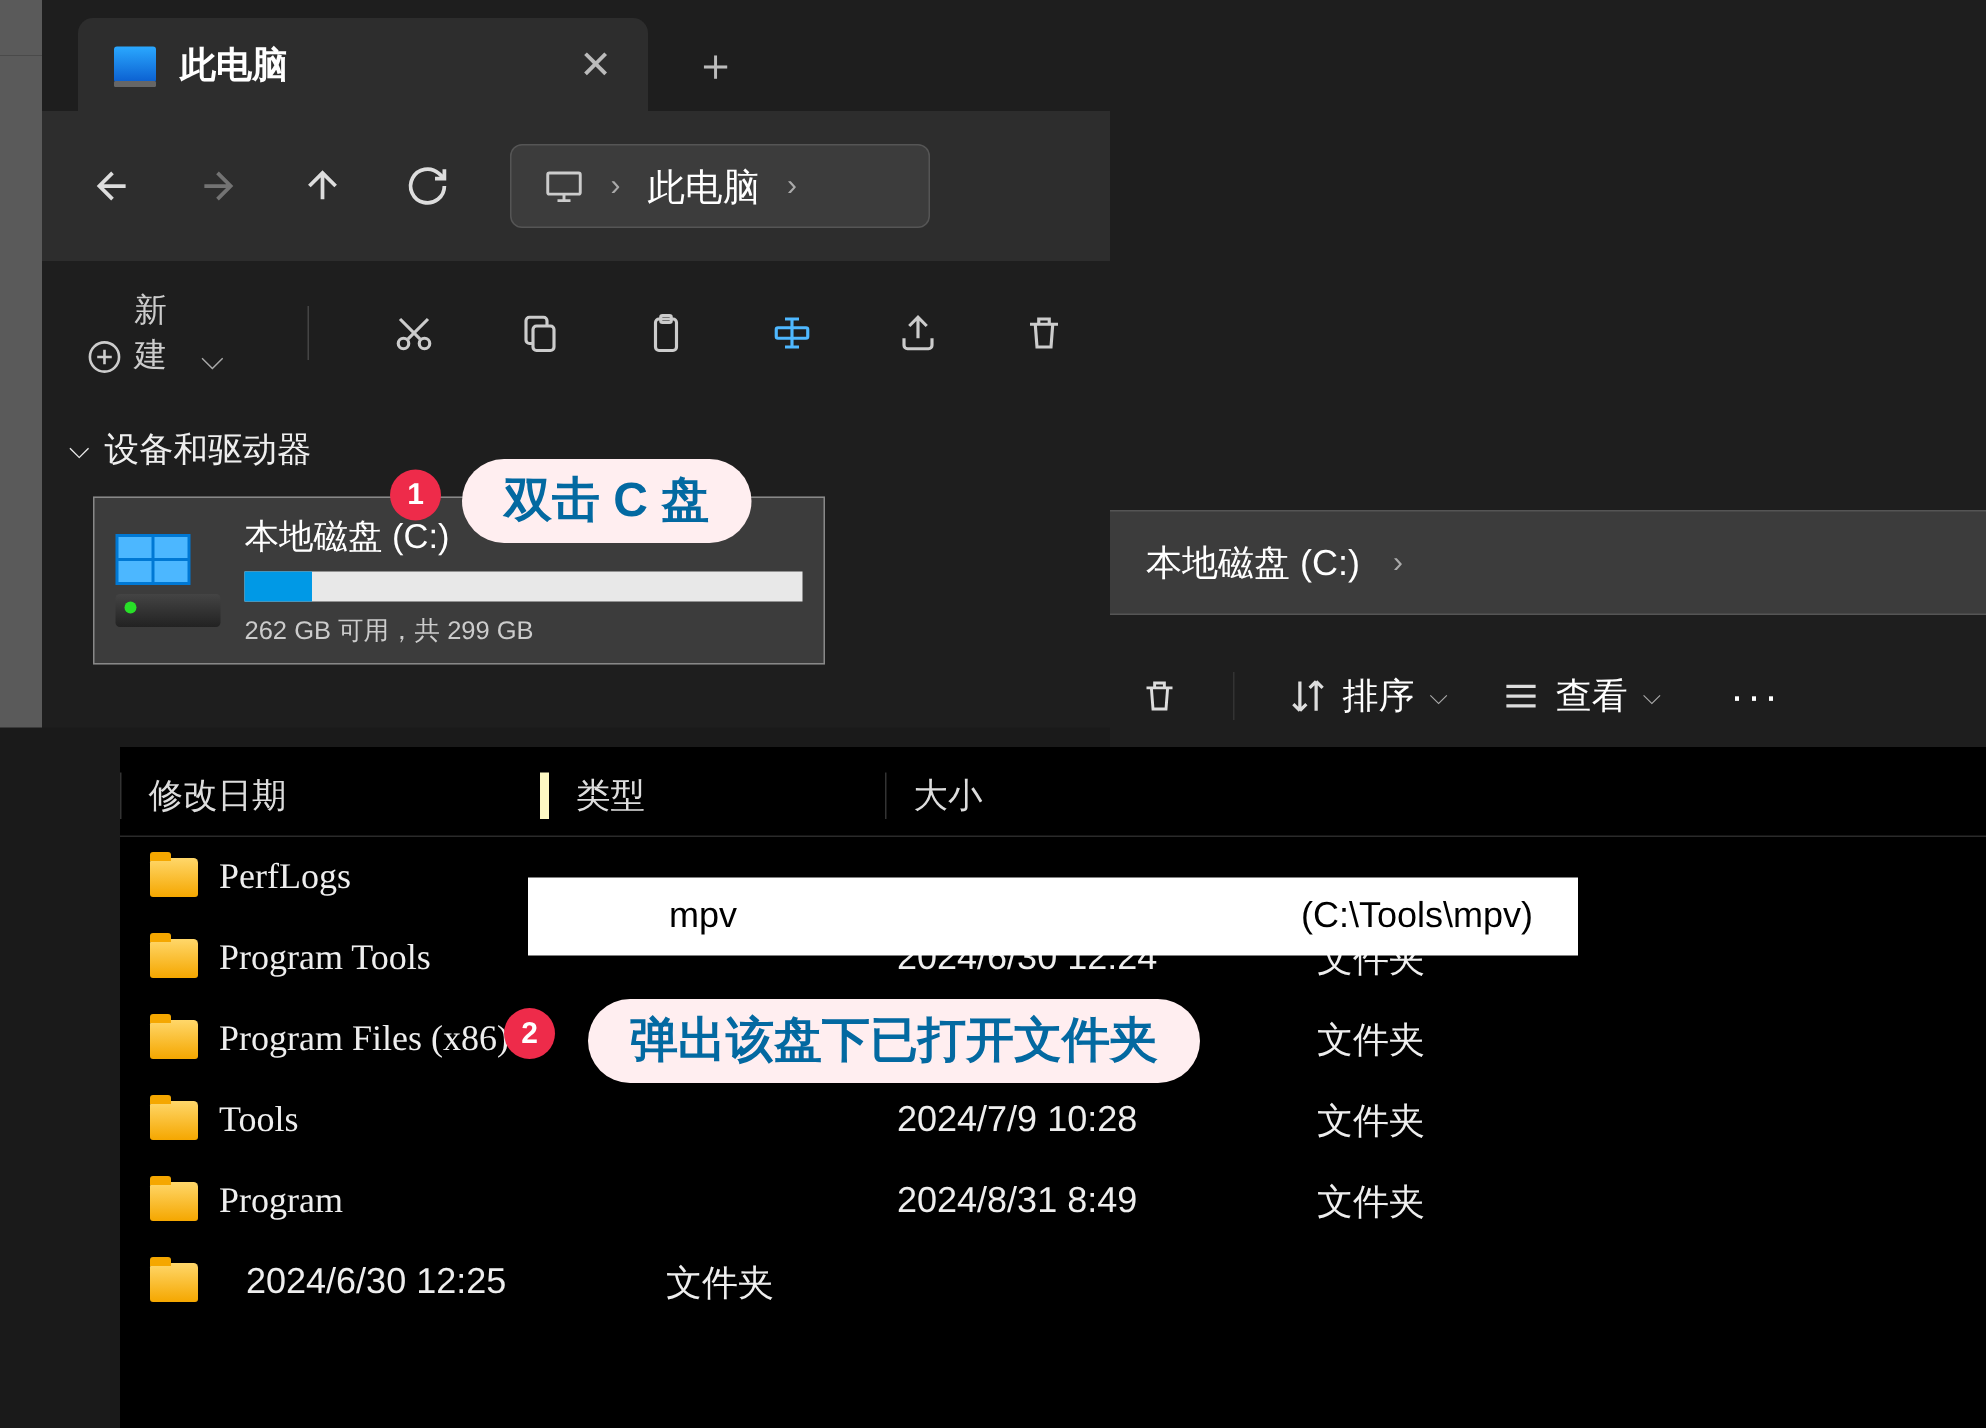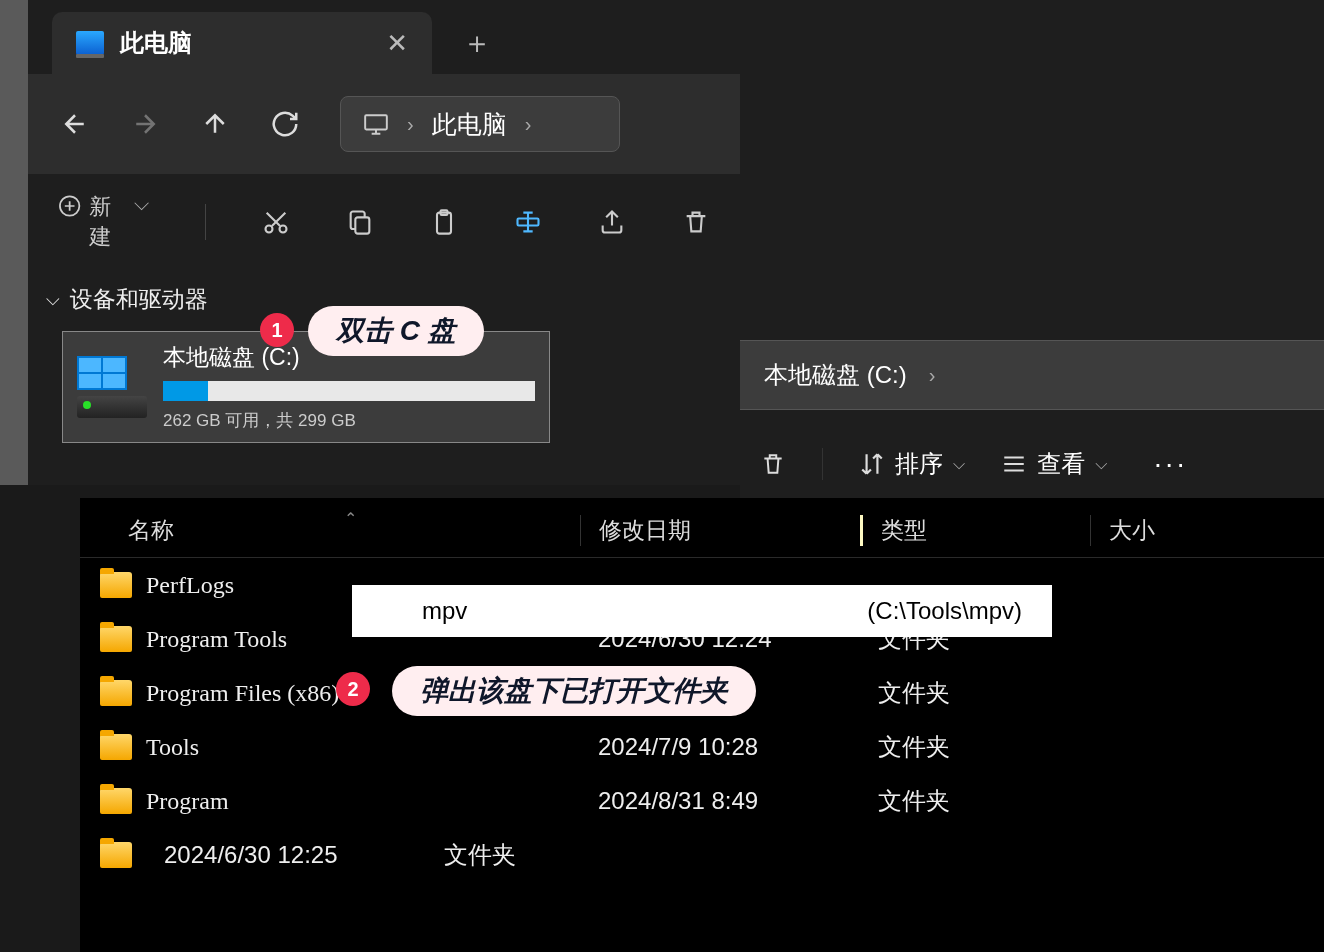--- a/index.html
+++ b/index.html
@@ -139,21 +139,21 @@
     .toolbar {
       display: flex;
       align-items: center;
       gap: 56px;
       padding: 18px 30px;
       background: #1e1e1e;
     }
     .tool-btn {
       color: #ccc;
       display: flex;
-      align-items: flex-start;
+      align-items: flex-end;
       gap: 8px;
       cursor: pointer;
       font-size: 22px;
     }
     .tool-btn svg { width: 28px; height: 28px; }
     .tool-btn.rename svg { stroke: #4fb8ff; }
     .tool-sep { width: 1px; height: 36px; background: #444; }
     
     
     .section-header {
@@ -294,21 +294,21 @@
     }
     .col-name { width: 500px; padding-left: 48px; position: relative; }
     .col-name .sort-arrow {
       position: absolute;
       left: 264px;
       top: -6px;
       font-size: 16px;
       color: #888;
     }
     .col-date { width: 280px; padding-left: 18px; border-left: 1px solid #333; }
-    .col-type { width: 230px; padding-left: 18px; border-left: 3px solid #fef9c3; }
+    .col-type { width: 230px; padding-left: 18px; border-left: 6px solid #fef9c3; }
     .col-size { width: 160px; padding-left: 18px; border-left: 1px solid #333; }
     
     .file-row {
       display: flex;
       align-items: center;
       height: 54px;
       color: #eee;
       font-size: 24px;
     }
     .file-row .icon {
@@ -339,36 +339,35 @@
       width: 700px;
       height: 52px;
       background: #fff;
       color: #000;
       display: flex;
       align-items: center;
       font-size: 24px;
       padding: 0 30px 0 70px;
       z-index: 10;
     }
-    .popup-row .pname { flex: 0 0 auto; }
+    .popup-row .pname { flex: 0 0 auto; margin-left: 24px; }
     .popup-row .ppath { margin-left: auto; }
     
     
     .callout {
       position: absolute;
       background: #ffeef0;
-      color: #0f172a;
+      color: #0369a1;
       border-radius: 999px;
       padding: 6px 28px;
-      font-size: 28px;
+      font-size: 32px;
       font-weight: 600;
       z-index: 20;
       display: flex;
       align-items: center;
-      font-style: italic;
     }
     .callout-num {
       position: absolute;
       width: 34px;
       height: 34px;
       border-radius: 50%;
       background: #ee2b4a;
       color: #fff;
       font-size: 20px;
       font-weight: 600;
@@ -528,24 +527,20 @@
         <path d="M3 6h18M3 12h18M3 18h18"></path>
       </svg>
     <span>查看</span>
     <span class="chev">⌵</span>
   </div>
   <div class="tb-more">···</div>
 </div>
 
 <div class="filelist">
   <div class="col-headers">
-    <div class="col-name">
-      <span>名称</span>
-      <span class="sort-arrow">⌃</span>
-    </div>
     <div class="col-date">修改日期</div>
     <div class="col-type">类型</div>
     <div class="col-size">大小</div>
   </div>
 
   <div class="file-row">
     <div class="icon"></div>
     <div class="fname">PerfLogs</div>
     <div class="fdate"></div>
     <div class="ftype"></div>

